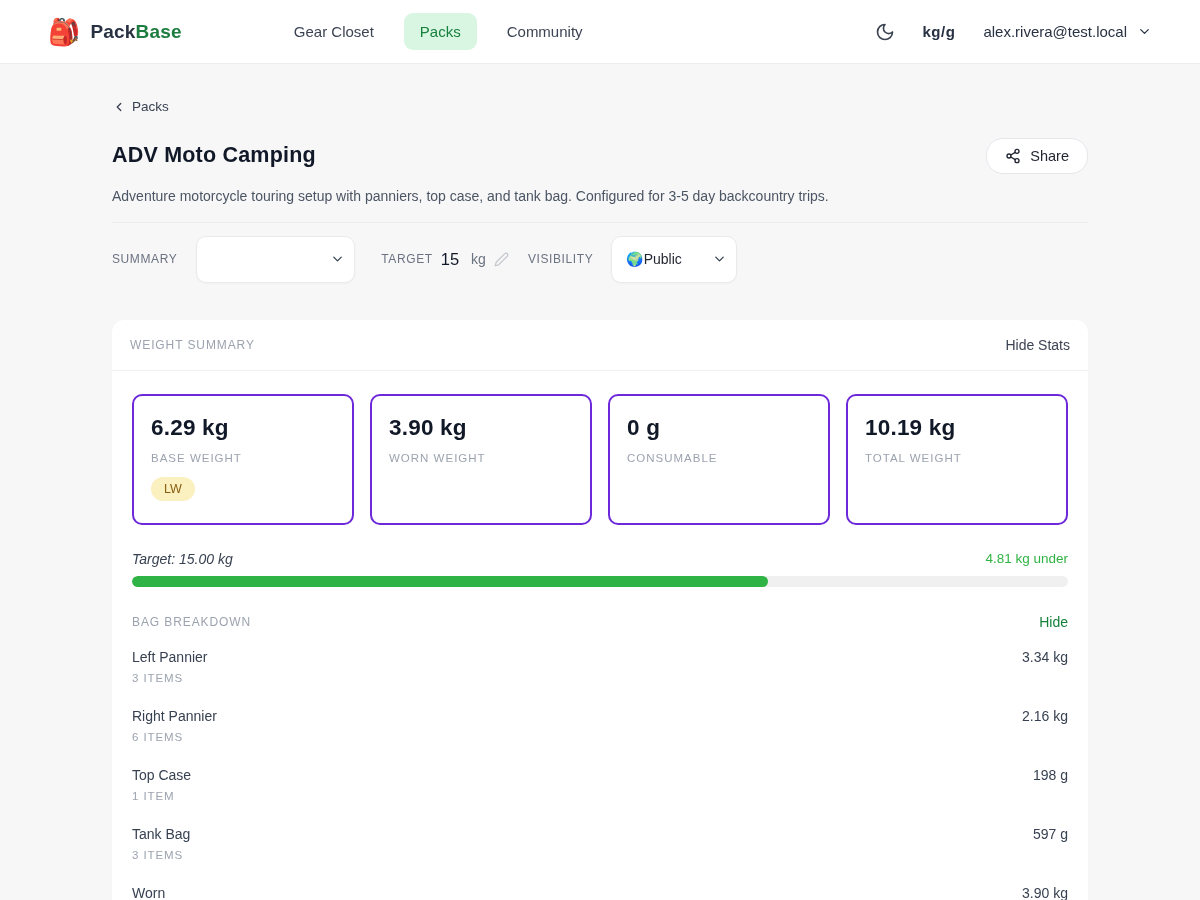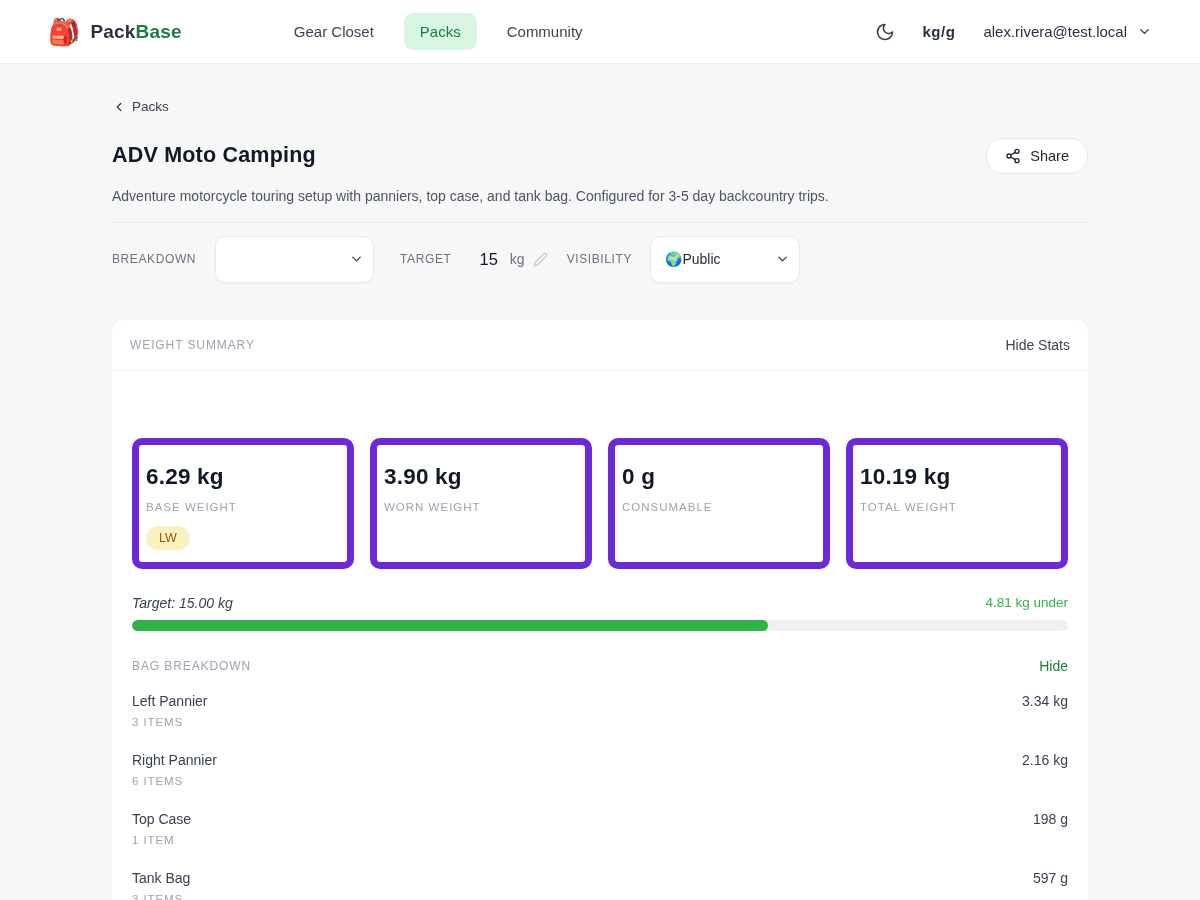--- a/index.html
+++ b/index.html
@@ -48,38 +48,38 @@
   .ctl-label { font-size:12px; color:#6b7280; letter-spacing:.6px; }
   .select-wrap { position:relative; display:inline-block; }
   .select-wrap select {
     appearance:none; -webkit-appearance:none;
     background:#ffffff; border:1px solid #e9eaec; border-radius:10px;
     height:47px; font-size:14px; color:#1f2430; padding:0 30px 0 14px;
     font-family:inherit; cursor:pointer; box-shadow:0 1px 2px rgba(0,0,0,.03);
   }
   .select-wrap .chev { position:absolute; right:10px; top:50%; transform:translateY(-50%); color:#33404f; pointer-events:none; display:flex; }
   .activity-select select { width:159px; }
-  .visibility-select select { width:150px; }
+  .visibility-select select { width:126px; }
   .target-group { display:flex; align-items:center; }
   .target-value { font-size:16.5px; color:#111827; cursor:text; }
   .target-unit { font-size:14px; color:#6b7280; margin-left:12px; }
   .pencil { color:#c4c8cd; margin-left:8px; cursor:pointer; display:flex; }
   
   .card {
     margin-top:37px; background:#ffffff; border-radius:12px 12px 0 0;
     box-shadow:0 1px 2px rgba(0,0,0,.04);
   }
   .card-header {
     display:flex; align-items:center; justify-content:space-between;
     padding:17px 18px; border-bottom:1px solid #f1f1f2;
   }
   .section-label { font-size:12px; color:#9ca3af; letter-spacing:.9px; }
   .hide-stats { background:none; border:none; font-size:14px; color:#3c4453; cursor:pointer; font-family:inherit; }
   .stats-grid { display:grid; grid-template-columns:repeat(4,1fr); gap:16px; padding:23px 20px 0 20px; }
-  .stat-card { border:7px solid #6d28d9; border-radius:10px; padding:19px 7px; height:131px; background:#fff;margin-top:44px; }
+  .stat-card { border:2px solid #6d28d9; border-radius:10px; padding:19px 17px; height:131px; background:#fff; }
   .stat-value { font-size:22.5px; font-weight:700; color:#111827; letter-spacing:.2px; }
   .stat-label { margin-top:11px; font-size:11.5px; color:#9ca3af; letter-spacing:1px; }
   .stat-badge {
     display:inline-block; margin-top:13px; background:#fbf1c0; color:#8a5c0d;
     font-size:12.5px; padding:5px 13px; border-radius:999px;
   }
   .target-row { display:flex; align-items:center; justify-content:space-between; padding:0 20px; margin-top:26px; }
   .target-text { font-size:14px; color:#374151;font-style:italic; }
   .target-status { font-size:13.5px; color:#2fb344; }
   .progress { margin:9px 20px 0 20px; height:11px; background:#f0f0f1; border-radius:999px; overflow:hidden; }
@@ -152,31 +152,31 @@
       </span>
       <span>Share</span>
     </button>
   </div>
 
   <p class="description">Adventure motorcycle touring setup with panniers, top case, and tank bag. Configured for 3-5 day backcountry trips.</p>
 
   <div class="divider"></div>
 
   <div class="controls">
-    <span class="ctl-label">BREAKDOWN</span>
+    <span class="ctl-label">SUMMARY</span>
     <span class="select-wrap activity-select" style="margin-left:19px;">
       <select><option></option></select>
       <span class="chev">
         <svg width="15" height="15" viewBox="0 0 24 24" fill="none" stroke="currentColor" stroke-width="2" stroke-linecap="round" stroke-linejoin="round">
             <polyline points="6 9 12 15 18 9"></polyline>
           </svg>
       </span>
     </span>
     <span class="ctl-label" style="margin-left:26px;">TARGET</span>
-    <span class="target-group" style="margin-left:28px;align-items:center;">
+    <span class="target-group" style="margin-left:8px;align-items:center;">
       <span class="target-value">15</span>
       <span class="target-unit">kg</span>
       <span class="pencil">
         <svg width="15" height="15" viewBox="0 0 24 24" fill="none" stroke="currentColor" stroke-width="2" stroke-linecap="round" stroke-linejoin="round">
             <path d="M17 3a2.85 2.83 0 1 1 4 4L7.5 20.5 2 22l1.5-5.5Z"></path>
           </svg>
       </span>
     </span>
     <span class="ctl-label" style="margin-left:19px;">VISIBILITY</span>
     <span class="select-wrap visibility-select" style="margin-left:18px;">

